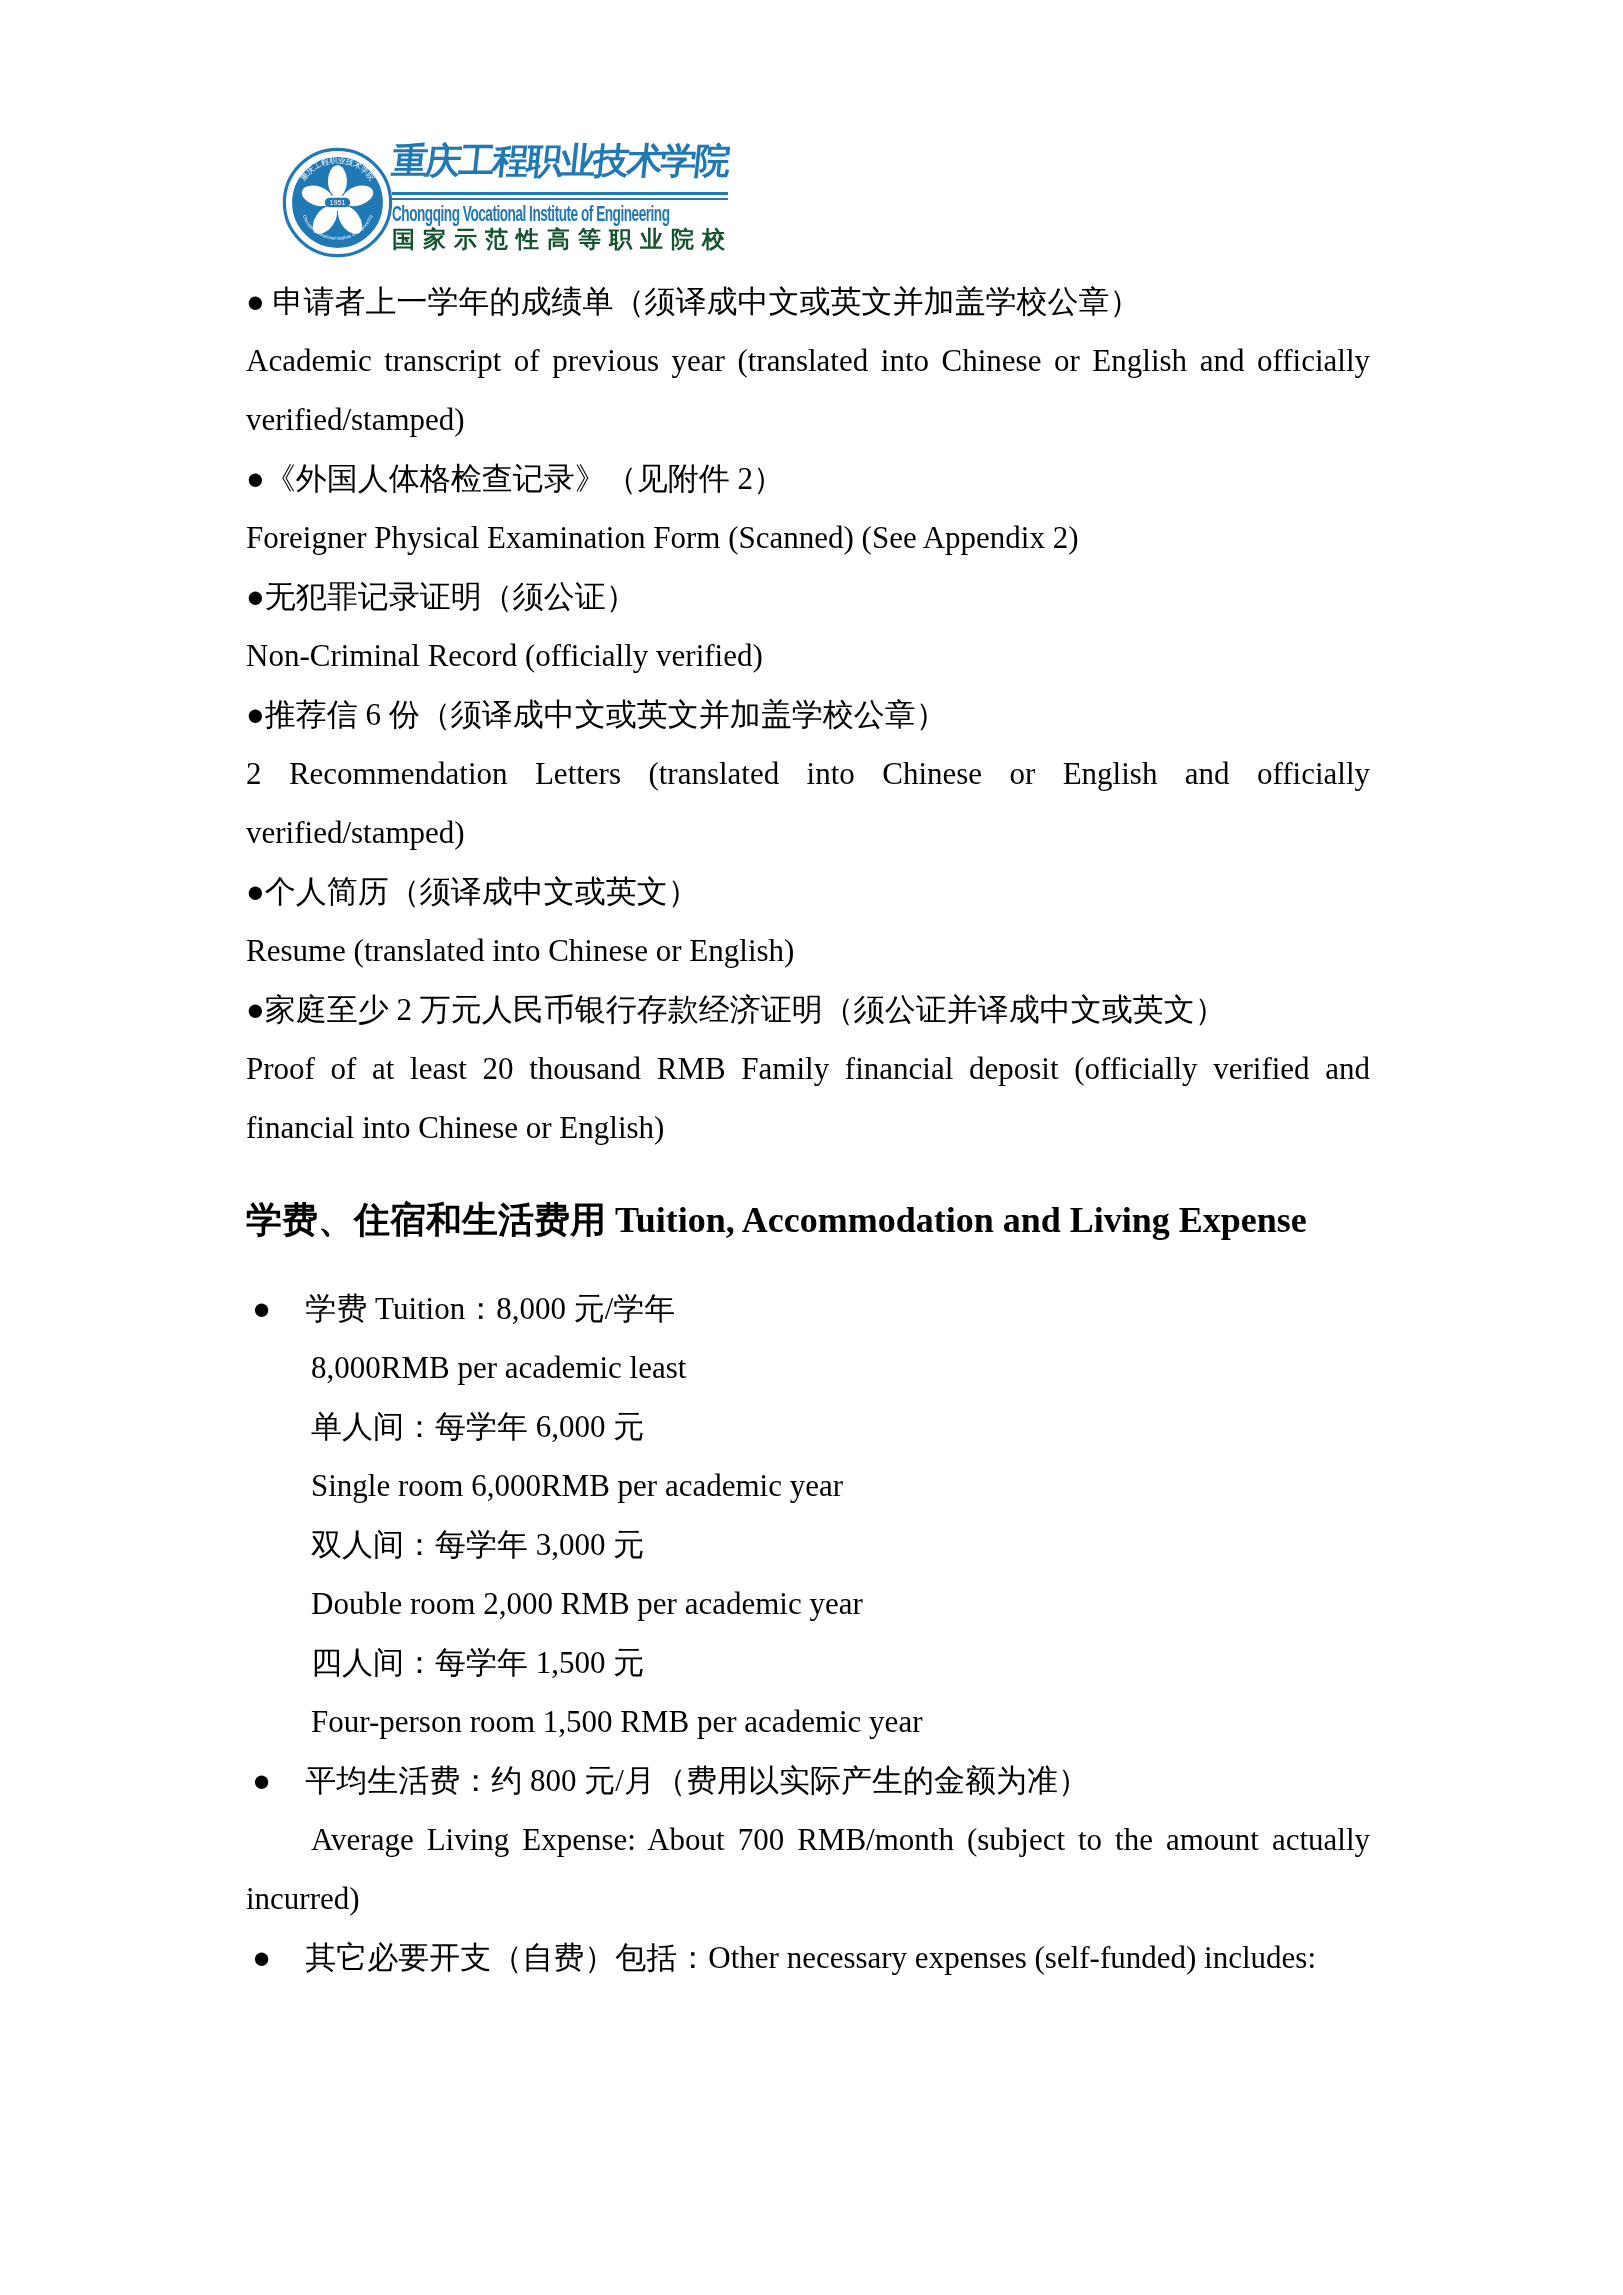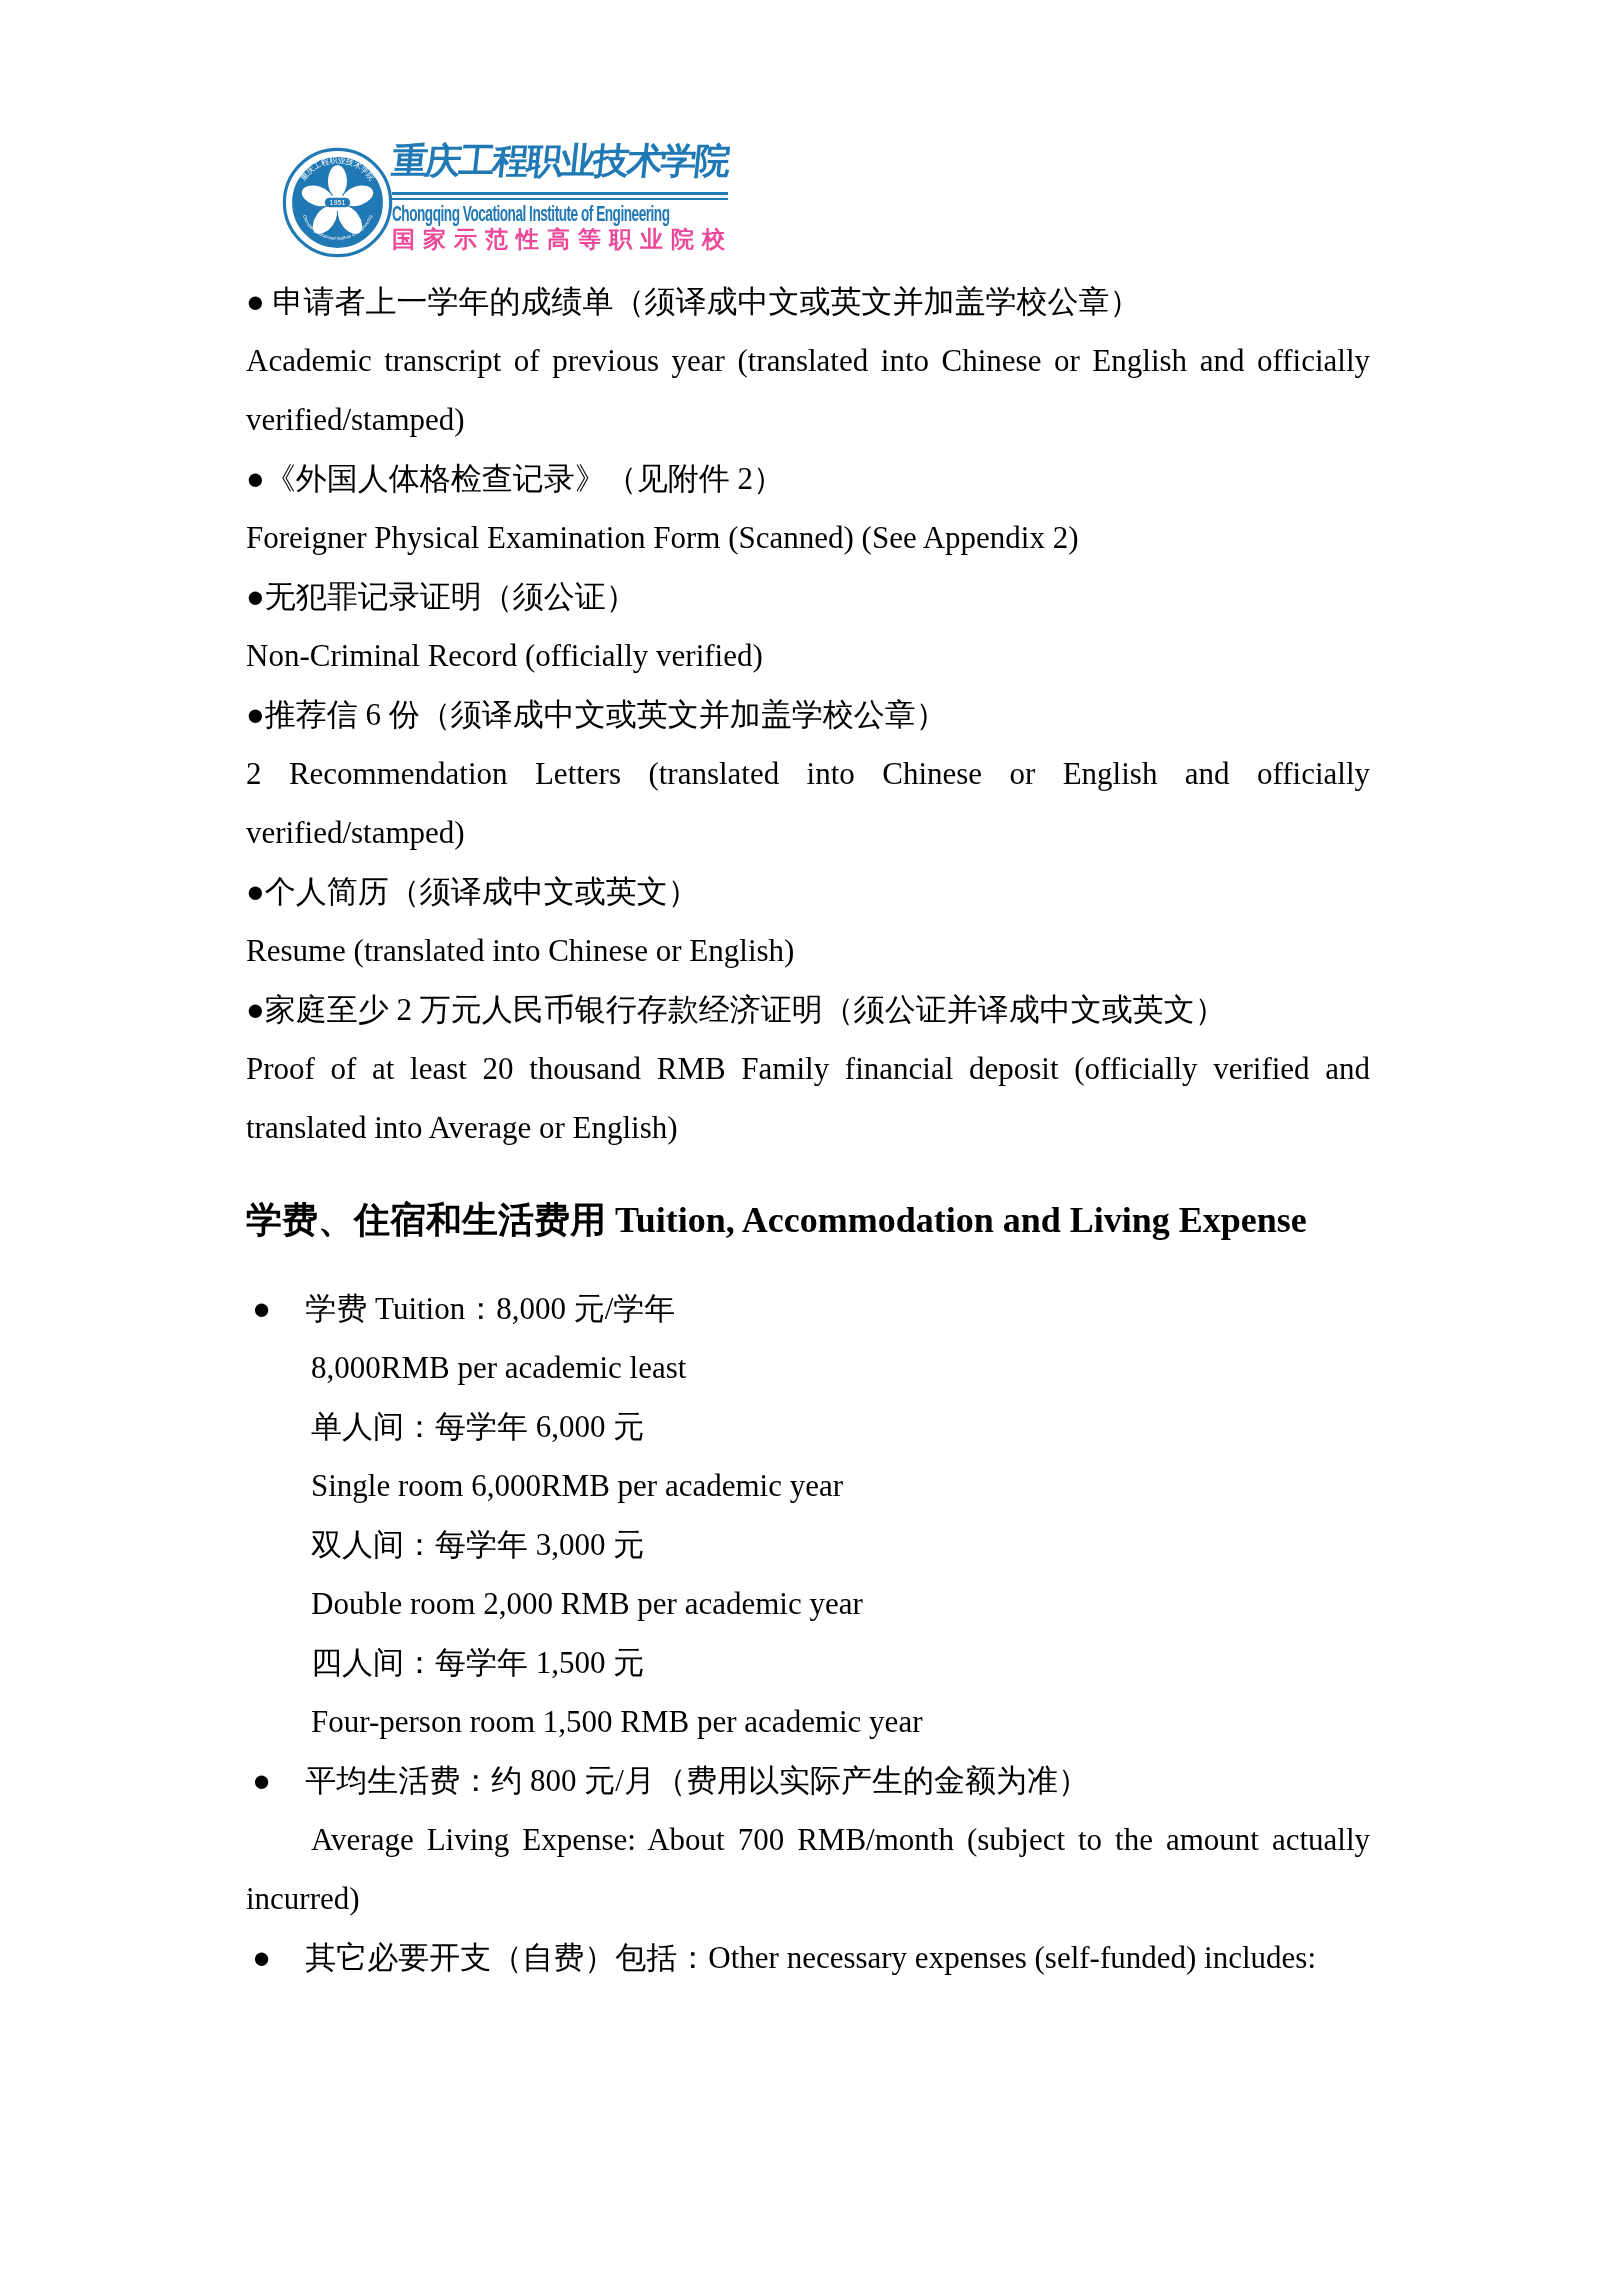--- a/index.html
+++ b/index.html
@@ -14,21 +14,21 @@
       font-size:36px;font-weight:bold;color:#2078b4;letter-spacing:-2.4px;
       transform:skewX(-6deg);white-space:nowrap;line-height:52px;}
   .rule{position:absolute;left:0;width:336px;background:#2078b4;}
   .rule-thick{top:57px;height:3.2px;}
   .rule-thin{top:63px;height:1.6px;}
   .name-en{position:absolute;left:0;top:67px;width:555px;height:24px;line-height:24px;
       font-family:"Liberation Sans","DejaVu Sans",sans-serif;font-weight:bold;color:#2078b4;
       font-size:22px;letter-spacing:-0.8px;transform:scaleX(0.62);transform-origin:left center;
       white-space:nowrap;}
   .slogan{position:absolute;left:0;top:92px;width:341px;height:24px;line-height:24px;
-      font-family:"Liberation Sans","DejaVu Sans",sans-serif;font-weight:bold;color:#ec4899;
+      font-family:"Liberation Sans","DejaVu Sans",sans-serif;font-weight:bold;color:#14532d;
       font-size:23px;letter-spacing:8px;white-space:nowrap;}
 
   
   .req{position:absolute;left:246px;top:272px;width:1124px;font-size:31px;}
   .req .ln{height:59px;line-height:59px;white-space:nowrap;}
   .req .jus{white-space:normal;text-align:justify;text-align-last:justify;}
 
   .heading{position:absolute;left:246px;top:1189px;margin:0;width:1268px;height:63px;
       line-height:63px;font-size:36px;font-weight:bold;white-space:nowrap;}
 
@@ -88,21 +88,21 @@
     <div class="ln">Foreigner Physical Examination Form (Scanned) (See Appendix 2)</div>
     <div class="ln">●无犯罪记录证明（须公证）</div>
     <div class="ln">Non-Criminal Record (officially verified)</div>
     <div class="ln">●推荐信 6 份（须译成中文或英文并加盖学校公章）</div>
     <div class="ln jus">2 Recommendation Letters (translated into Chinese or English and officially</div>
     <div class="ln">verified/stamped)</div>
     <div class="ln">●个人简历（须译成中文或英文）</div>
     <div class="ln">Resume (translated into Chinese or English)</div>
     <div class="ln">●家庭至少 2 万元人民币银行存款经济证明（须公证并译成中文或英文）</div>
     <div class="ln jus">Proof of at least 20 thousand RMB Family financial deposit (officially verified and</div>
-    <div class="ln">translated into Average or English)</div>
+    <div class="ln">financial into Chinese or English)</div>
   </section>
 
   <h1 class="heading">学费、住宿和生活费用 Tuition, Accommodation and Living Expense</h1>
 
   <section class="fees">
     <div class="ln bullet">
       <span class="b">●</span><span>学费 Tuition：8,000 元/学年</span>
     </div>
     <div class="ln indent">8,000RMB per academic least</div>
     <div class="ln indent">单人间：每学年 6,000 元</div>

